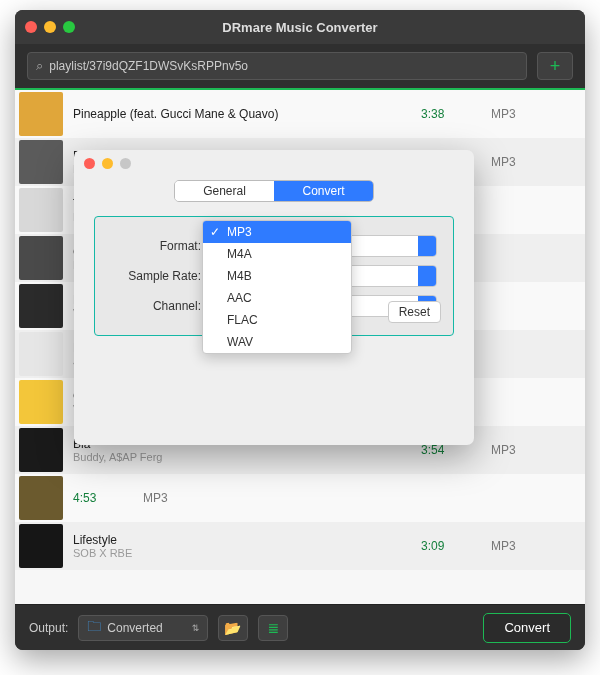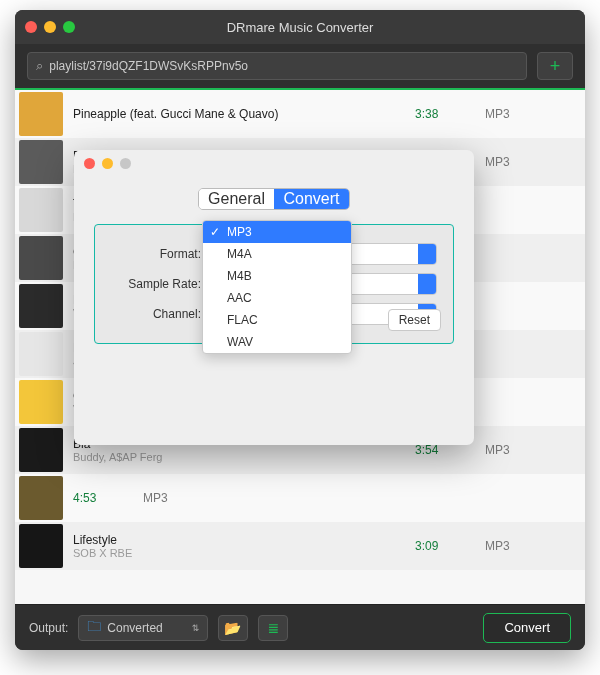--- a/index.html
+++ b/index.html
@@ -9,39 +9,39 @@
     border-radius: 8px; box-shadow: 0 10px 30px rgba(0,0,0,0.35);
     display: flex; flex-direction: column; overflow: hidden;
   }
   .titlebar {
     height: 34px; display: flex; align-items: center; padding: 0 10px;
     background: #3a3a3a; position: relative;
   }
   .traffic { display: flex; gap: 7px; }
   .dot { width: 12px; height: 12px; border-radius: 50%; }
   .dot.red { background: #ff5f57; } .dot.yellow { background: #febc2e; } .dot.green { background: #28c840; }
-  .title { position: absolute; left: 0; right: 0; text-align: center; color: #ddd; font-size: 13px; }
+  .title { position: absolute; left: 0; right: 0; text-align: center; color: #ddd; font-size: 13px; font-weight: bold; }
   .searchbar {
     padding: 8px 12px; display: flex; gap: 10px; background: #2f2f2f;
     border-bottom: 2px solid #1db954;
   }
   .search-wrap {
     flex: 1; background: #3f3f3f; border: 1px solid #555; border-radius: 4px;
     display: flex; align-items: center; padding: 0 8px; height: 28px;
   }
   .search-icon { color: #aaa; font-size: 13px; margin-right: 6px; }
   .search-input { flex: 1; background: transparent; border: none; color: #ccc; font-size: 12px; outline: none; }
   .add-btn {
     width: 36px; height: 28px; background: #3f3f3f; border: 1px solid #555;
     border-radius: 4px; color: #1db954; font-size: 18px; display: flex;
     align-items: center; justify-content: center; cursor: pointer;
   }
   .tracklist { flex: 1; background: #f7f7f7; overflow: hidden; position: relative; }
   .row {
-    display: flex; align-items: center; height: 48px; padding-right: 30px;
+    display: flex; align-items: center; height: 48px; padding-right: 24px;
     font-size: 12px; color: #333;
   }
   .row:nth-child(even) { background: #efefef; }
   .row:nth-child(odd)  { background: #f9f9f9; }
   .art {
     width: 44px; height: 44px; margin: 2px 10px 2px 4px; border-radius: 2px;
     flex-shrink: 0;
   }
   .meta { flex: 1; overflow: hidden; }
   .ttl { color: #222; white-space: nowrap; overflow: hidden; text-overflow: ellipsis; }
@@ -75,22 +75,22 @@
   
   .modal {
     position: absolute; left: 74px; top: 150px; width: 400px; height: 295px;
     background: #efefef; border-radius: 7px; box-shadow: 0 12px 36px rgba(0,0,0,0.35);
     overflow: visible;
   }
   .modal-top { height: 26px; display: flex; align-items: center; padding: 0 10px; gap:7px; }
   .mdot { width: 11px; height: 11px; border-radius: 50%; }
   .mdot.r { background: #ff5f57; } .mdot.a { background: #febc2e; } .mdot.g { background: #c7c7c7; }
   .seg {
-    margin: 12px auto 0; width: 152px; height: 22px; display: flex;
-    border: 1px solid #bbb; border-radius: 5px; overflow: hidden; font-size: 16px;
+    margin: 4px auto 0; width: 200px; height: 22px; display: flex;
+    border: 1px solid #bbb; border-radius: 5px; overflow: hidden; font-size: 12px;
   }
   .seg > div { flex: 1; display: flex; align-items: center; justify-content: center; }
   .seg .off { background: #fff; color: #333; }
   .seg .on  { background: #2f7bff; color: #fff; }
   .form {
     margin: 14px 20px; background: #e8e8e8; border: 1px solid #14b8a6;
     border-radius: 4px; padding: 14px 16px 14px 16px; position: relative;
   }
   .frow { display: flex; align-items: center; height: 30px; gap: 10px; }
   .flabel { width: 90px; text-align: right; color: #333; font-size: 12px; }

